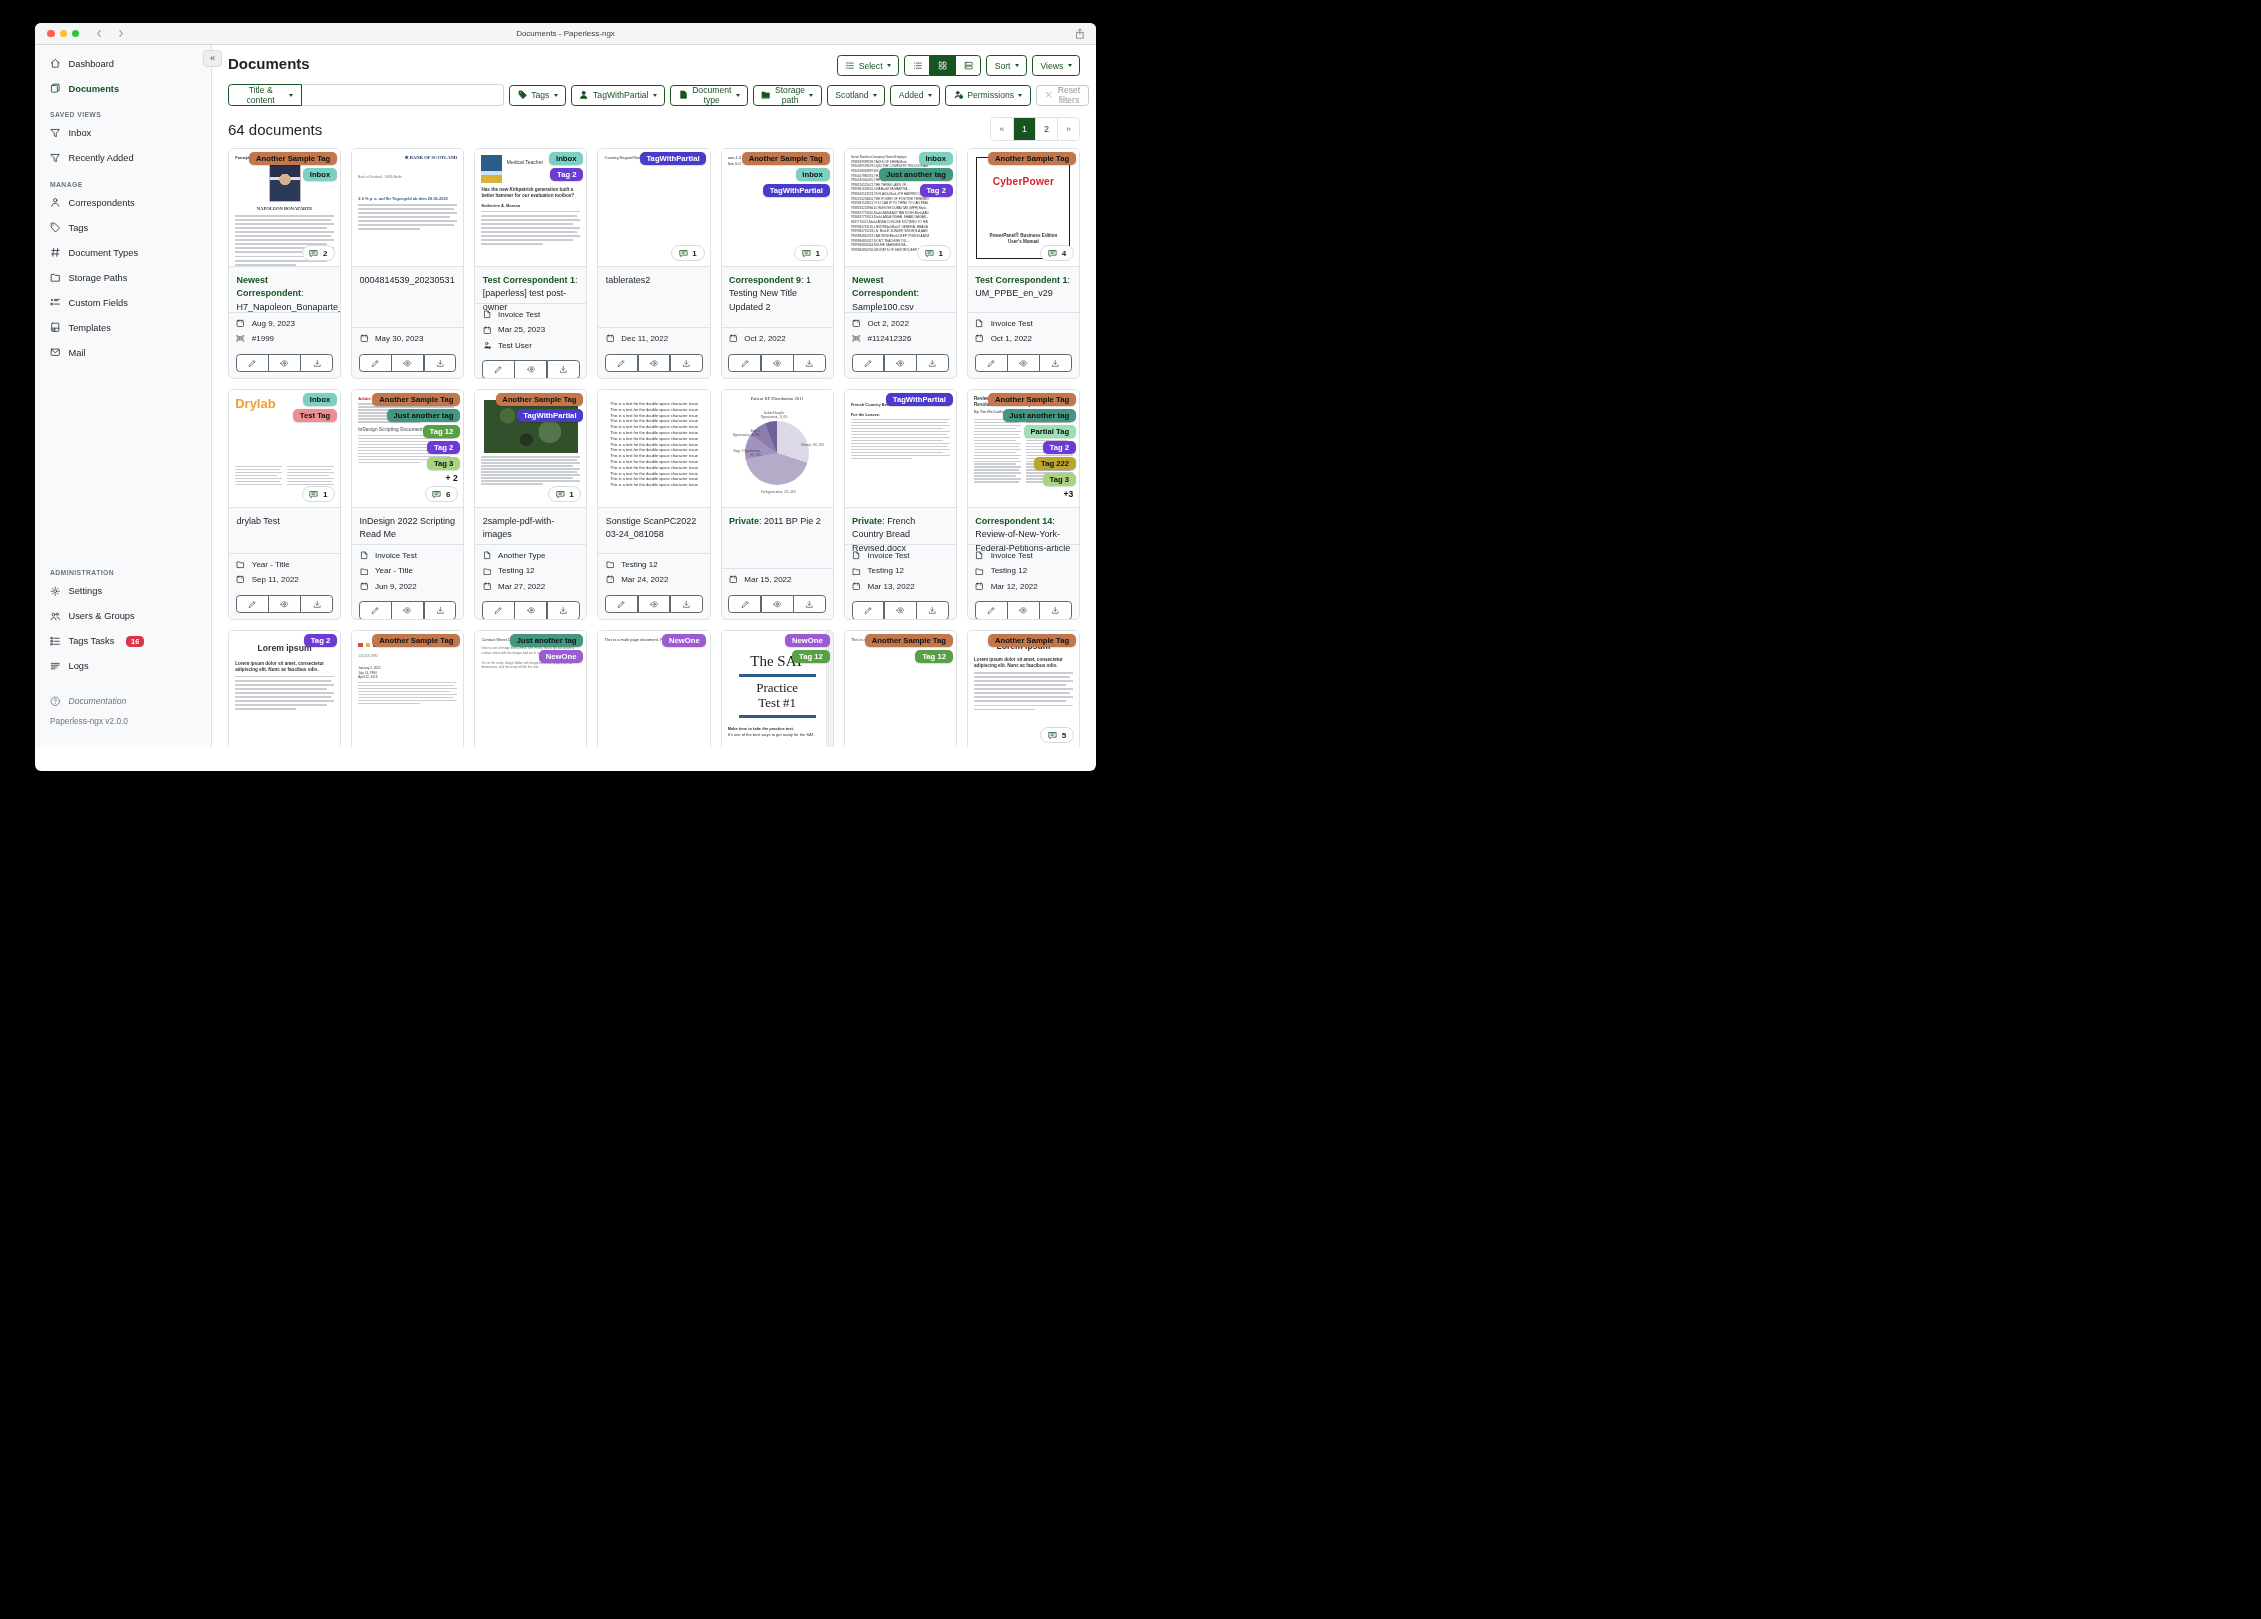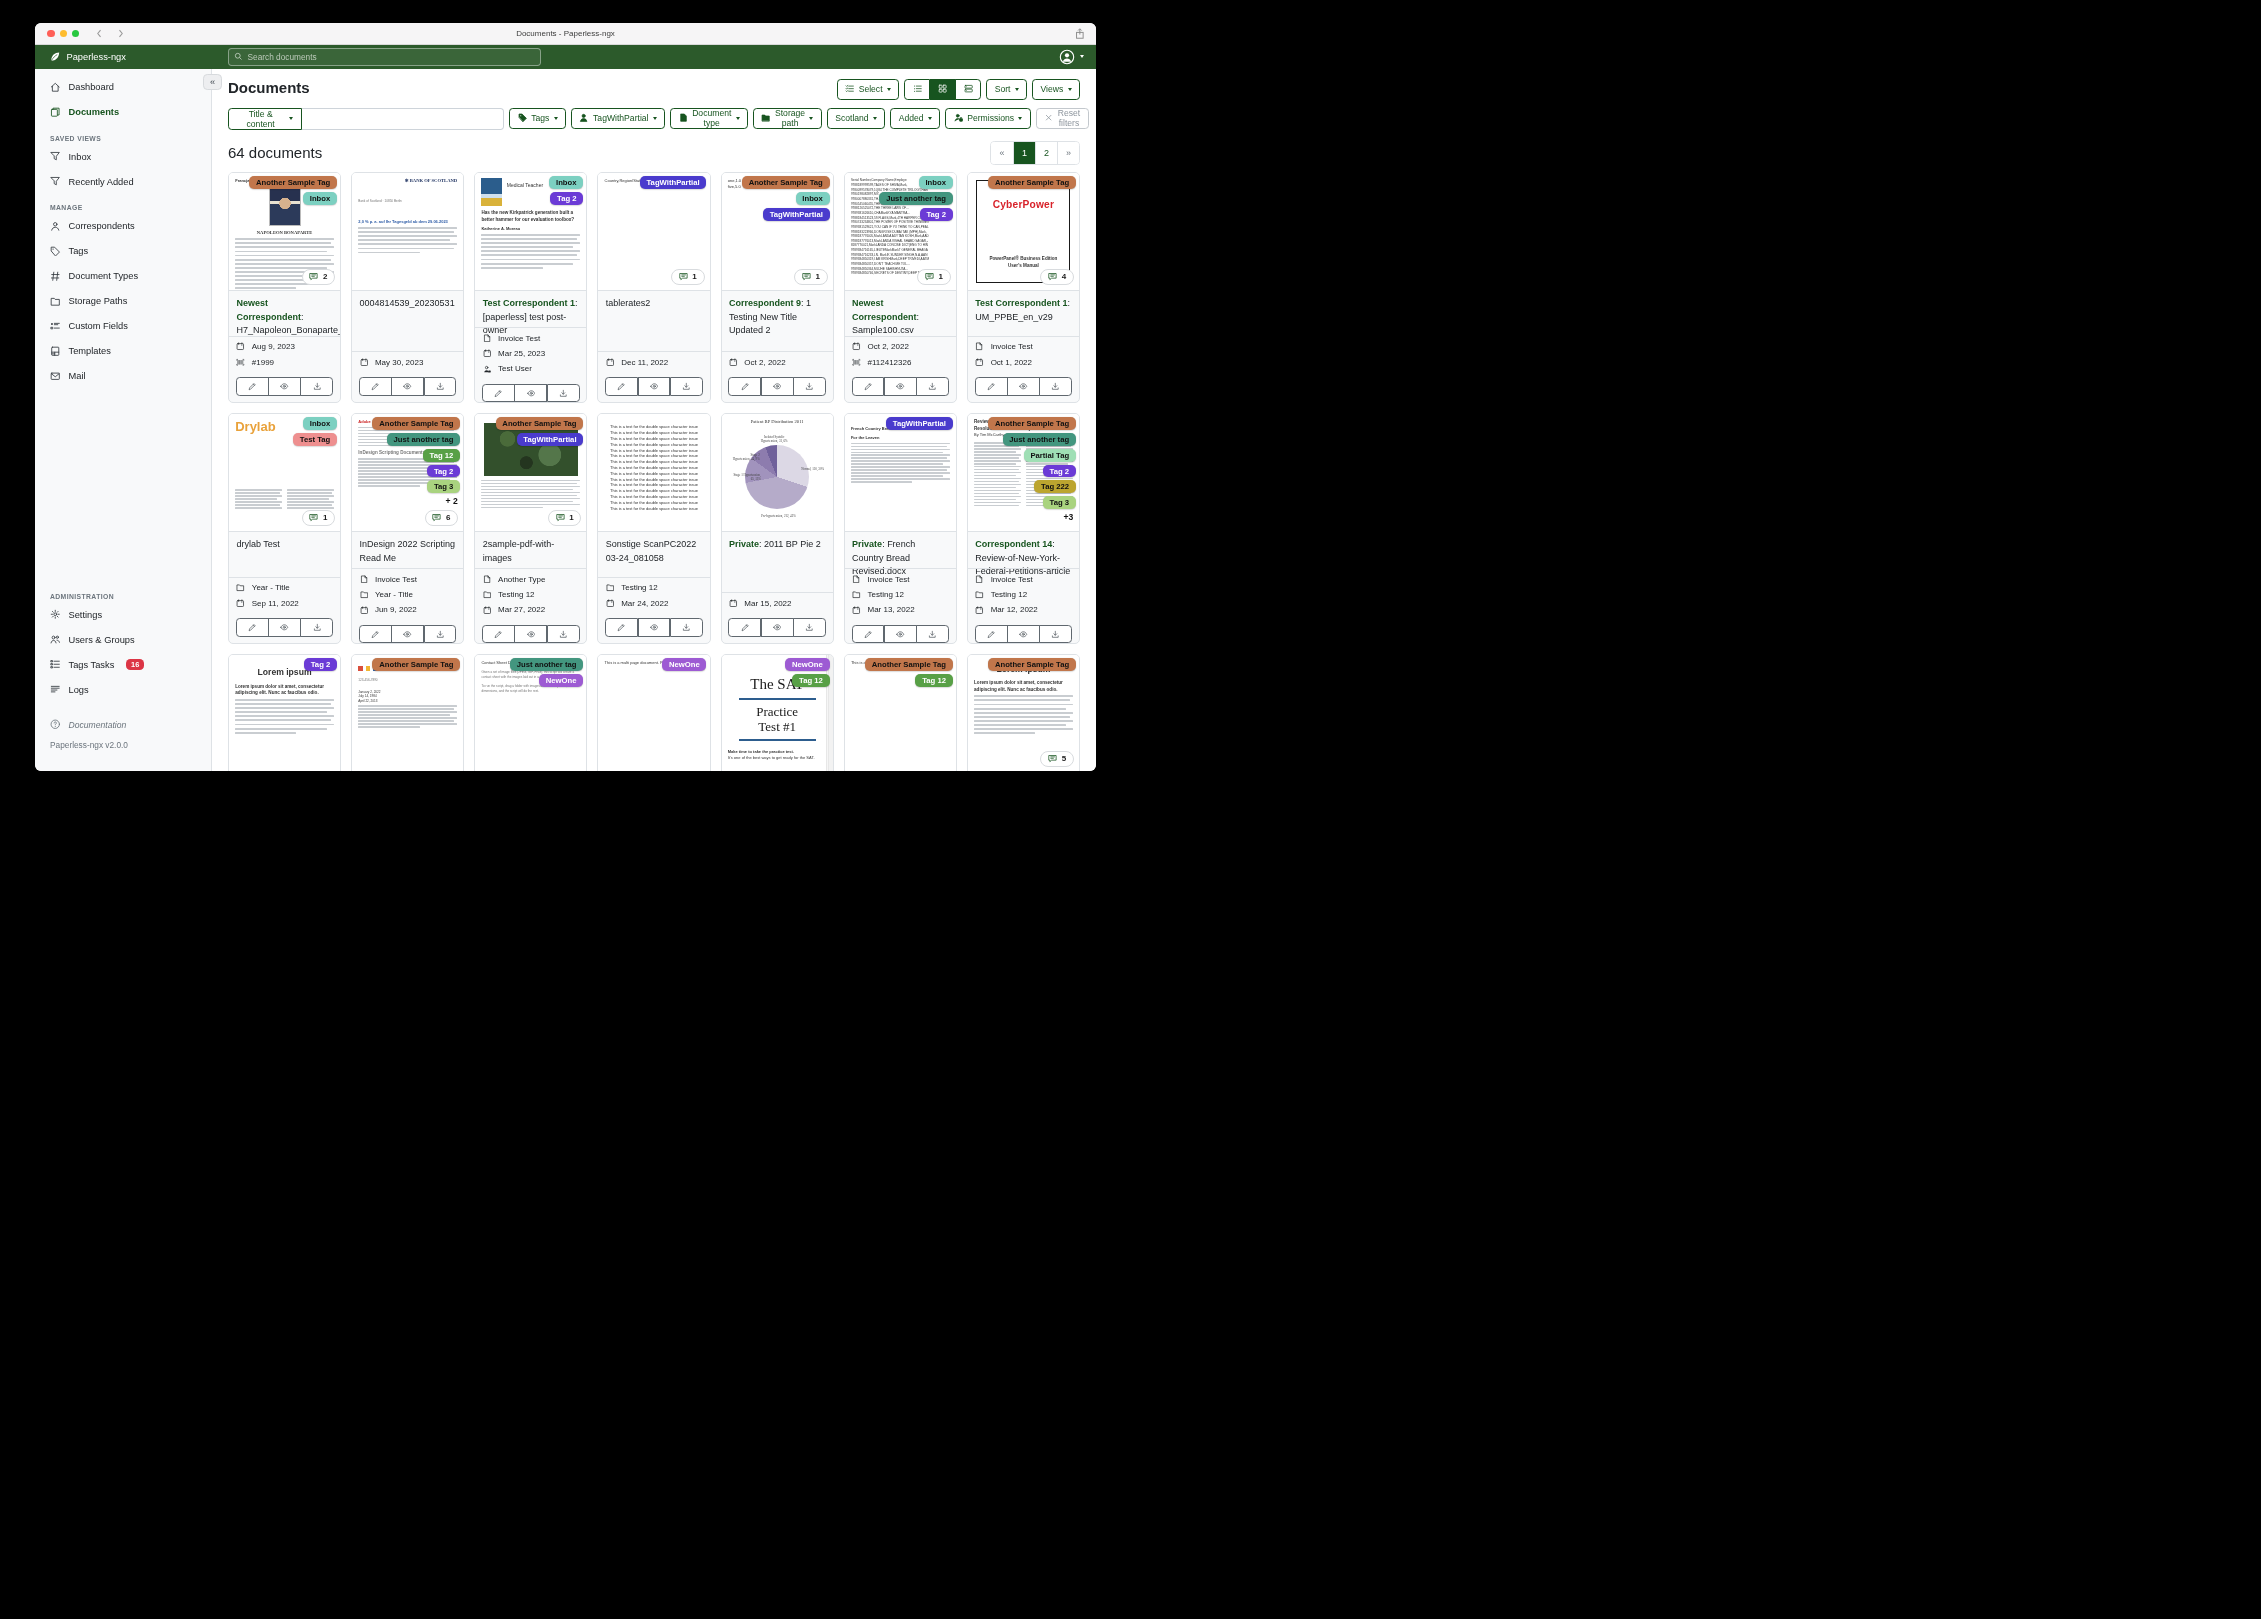--- a/index.html
+++ b/index.html
@@ -59,21 +59,21 @@
          background:#fff; color:#17541f; font-size:8.6px; cursor:pointer; font-family:inherit; }
   .btn svg { width:9.3px; height:9.3px; }
   .btn .caret { border-top-color:#17541f; }
   .btn-group { display:flex; }
   .btn-group .btn { border-radius:0; margin-left:-0.6px; }
   .btn-group .btn:first-child { border-radius:3.7px 0 0 3.7px; margin-left:0; }
   .btn-group .btn:last-child { border-radius:0 3.7px 3.7px 0; }
   .btn.seg-active { background:#17541f; color:#fff; }
   .btn.gray { border-color:#c3c8cd; color:#8d959d; }
 
-  .filter-row { display:flex; gap:5px; margin-top:8px; }
+  .filter-row { display:flex; align-items:center; gap:5px; margin-top:8px; }
   .field-group { display:flex; height:22px; }
   .field-btn { border-radius:3.7px 0 0 3.7px; height:22px; }
   .field-input { width:223px; border:0.6px solid #ced4da; border-left:none; border-radius:0 3.7px 3.7px 0; font-size:8.6px; padding:0 6.2px; outline:none; color:#212529; }
   .filter-row .push { margin-left:auto; }
 
   .count-row { display:flex; align-items:center; justify-content:space-between; margin-top:11px; }
   .doc-count { font-size:15px; color:#212529; }
   .pager { display:flex; border:0.6px solid #dee2e6; border-radius:4.3px; overflow:hidden; background:#fff; }
   .page-cell { min-width:22px; height:22px; display:flex; align-items:center; justify-content:center; font-size:9px;
                color:#6c757d; border-left:0.6px solid #dee2e6; cursor:pointer; background:#fff; }
@@ -171,44 +171,20 @@
             </svg></span>
       </div>
       <div class="tb-title">Documents - Paperless-ngx</div>
       <span class="share">
         <svg viewBox="0 0 16 16" fill="none" stroke="currentColor" stroke-width="1.3">
             <rect x="3.5" y="6" width="9" height="8"></rect>
             <path d="M8 1.5V9M5.5 3.5 8 1l2.5 2.5"></path>
           </svg></span>
     </div>
 
-    <div class="appbar">
-      <div class="brand">
-        <svg viewBox="0 0 16 16">
-            <path d="M3 13.5C3 6 8.2 2.3 14 2.2 13.5 9.5 9 13.6 3 13.5z" fill="#ffffff"></path>
-            <path d="M3 13.5C5.6 9.2 8.2 6.6 11.3 4.9" stroke="#2c5a2b" fill="none" stroke-width="1"></path>
-          </svg>
-        <span>Paperless-ngx</span>
-      </div>
-      <div class="searchwrap">
-        <svg viewBox="0 0 16 16" fill="none" stroke="currentColor" stroke-width="1.4">
-            <circle cx="7" cy="7" r="4.5"></circle>
-            <path d="m10.5 10.5 3.5 3.5"></path>
-          </svg>
-        <input class="search" value="" placeholder="Search documents" style="">
-      </div>
-      <div class="userwrap">
-        <svg viewBox="0 0 16 16" fill="none" stroke="#ffffff" stroke-width="1.1">
-          <circle cx="8" cy="8" r="6.7"></circle>
-            <circle cx="8" cy="6.3" r="2.1" fill="#ffffff" stroke="none"></circle>
-          <path d="M3.7 12.7c.9-2.1 2.5-3.1 4.3-3.1s3.4 1 4.3 3.1z" fill="#ffffff" stroke="none"></path>
-          </svg>
-        <span class="caret"></span>
-      </div>
-    </div>
 
     <div class="app-body">
 
       <nav class="sidebar" id="sidebar">
           <div class="snav-item">
             <span style="display: inline-flex;">
               <svg viewBox="0 0 16 16" fill="none" stroke="currentColor" stroke-width="1.3" stroke-linecap="round" stroke-linejoin="round">
                 <path d="M2 7.6 8 2l6 5.6M3.6 6.6V14h8.8V6.6"></path>
               </svg>
             </span>

